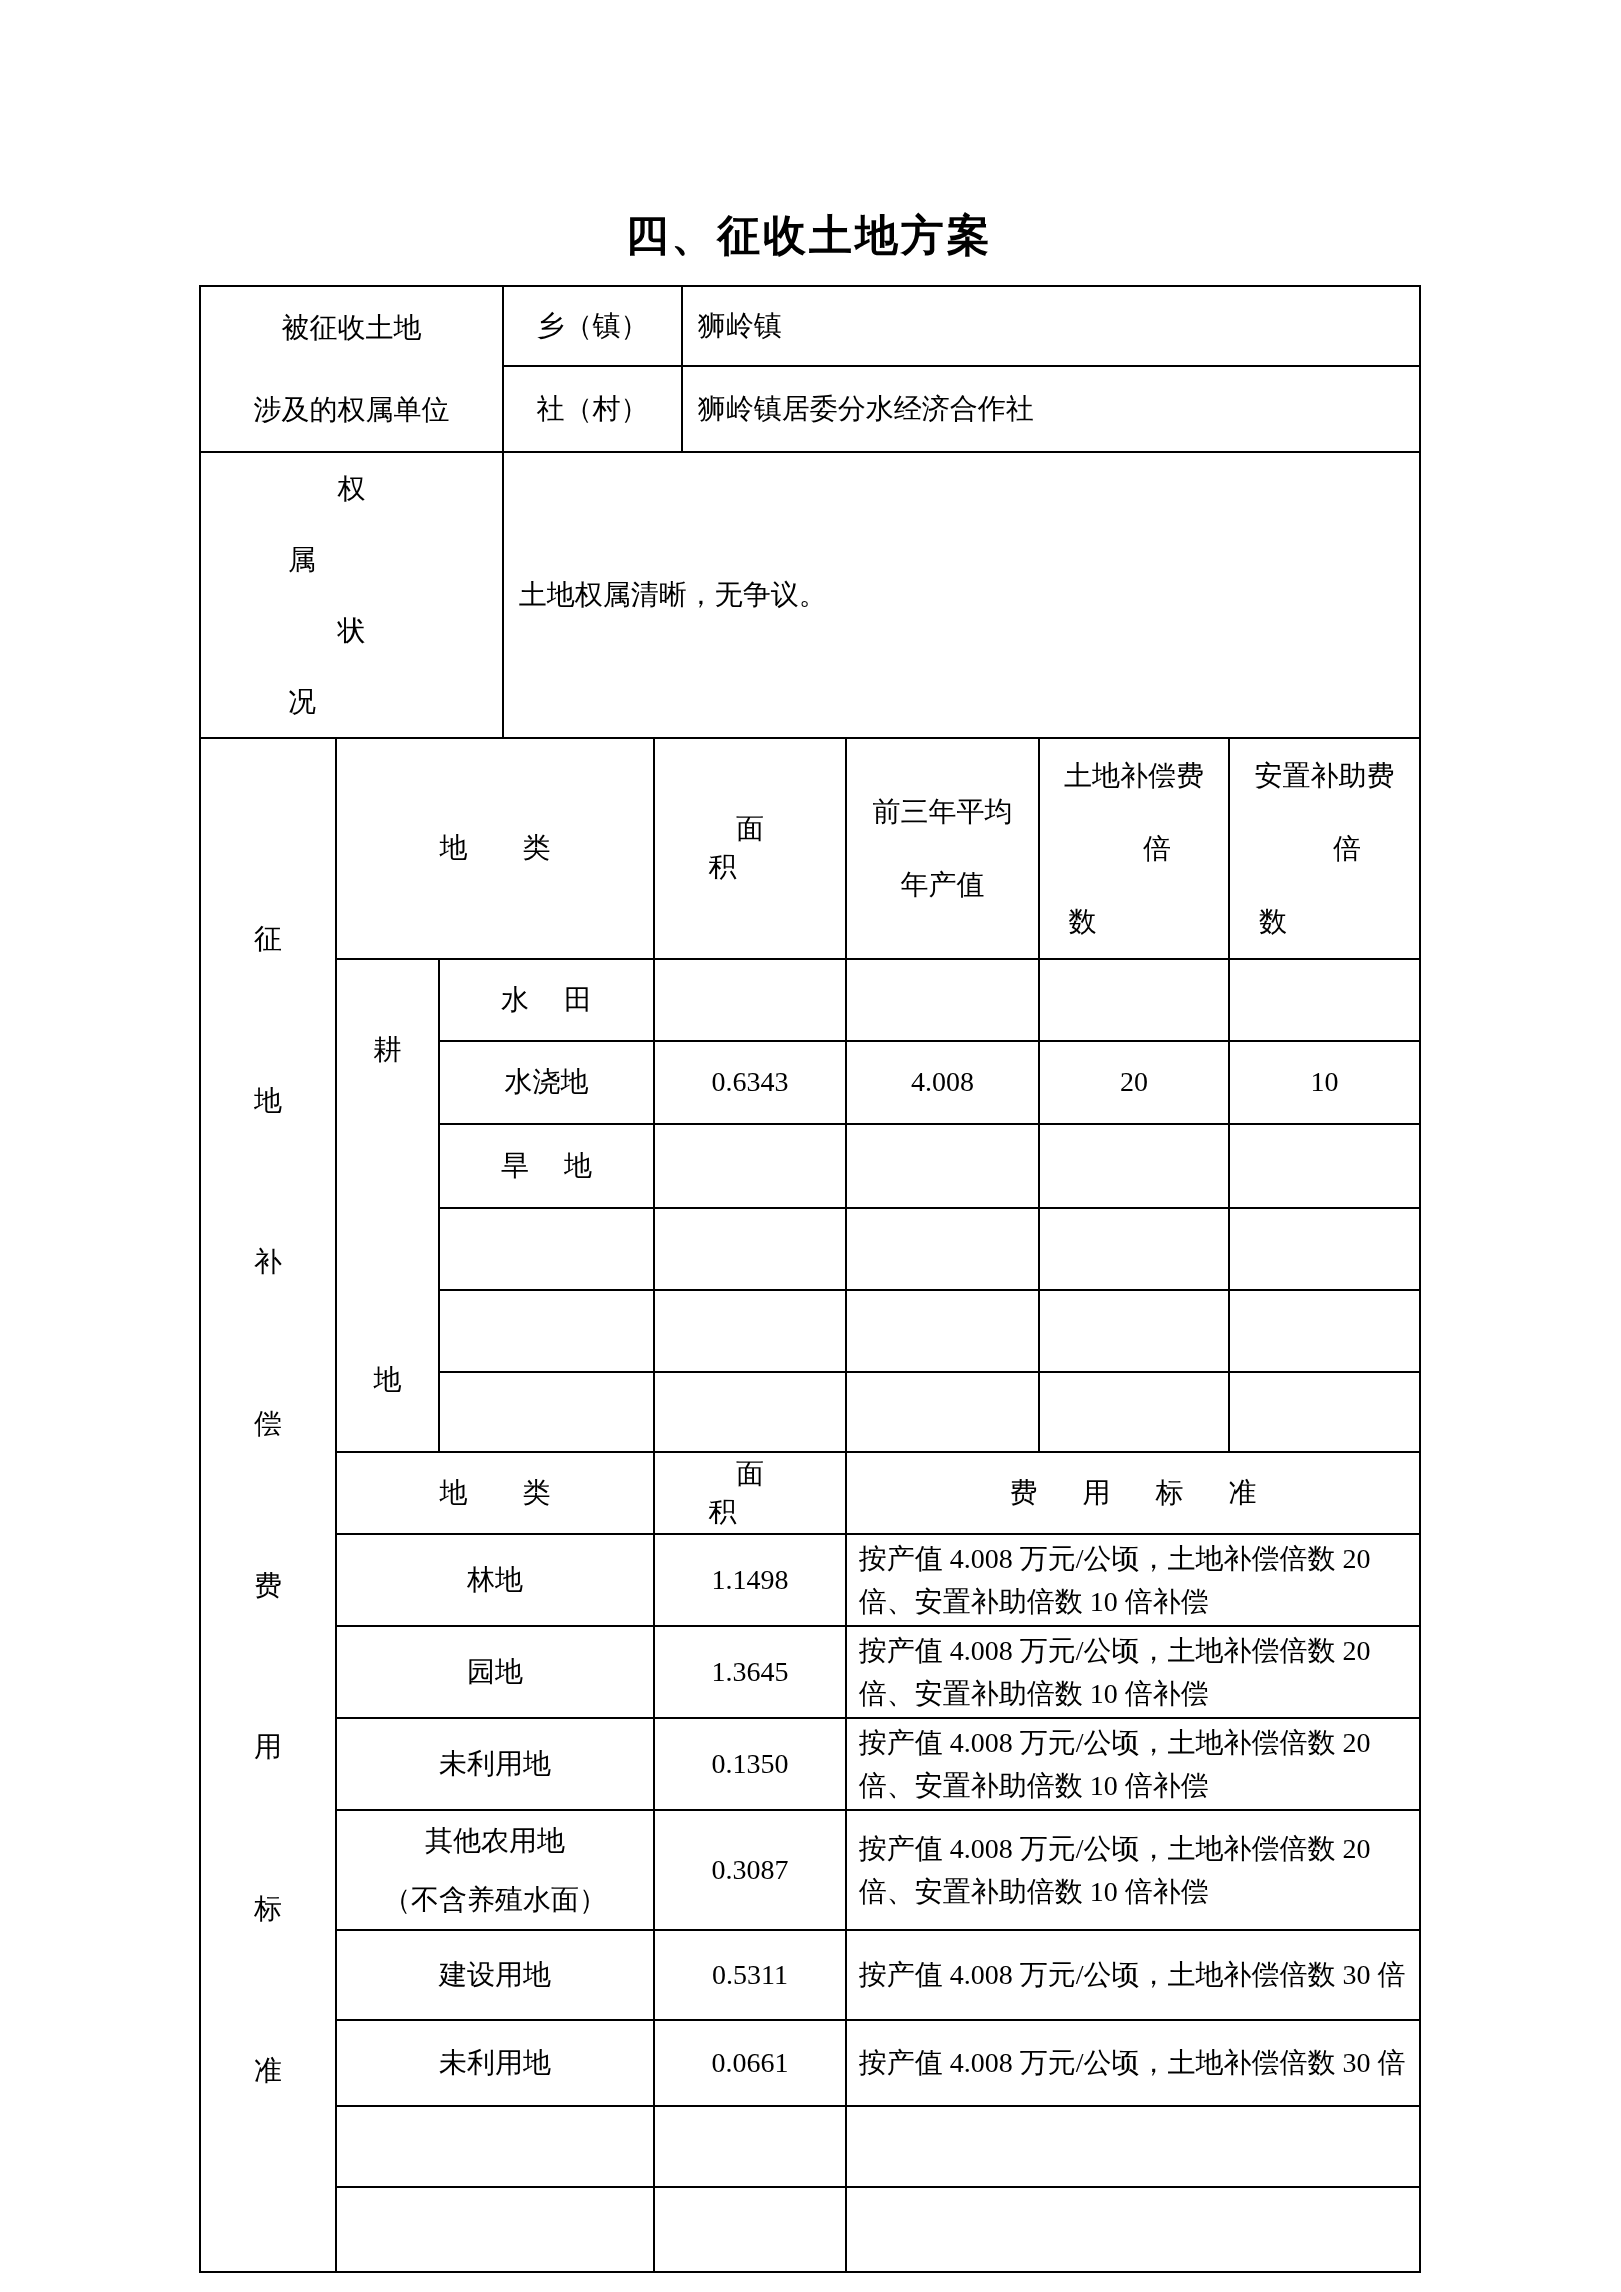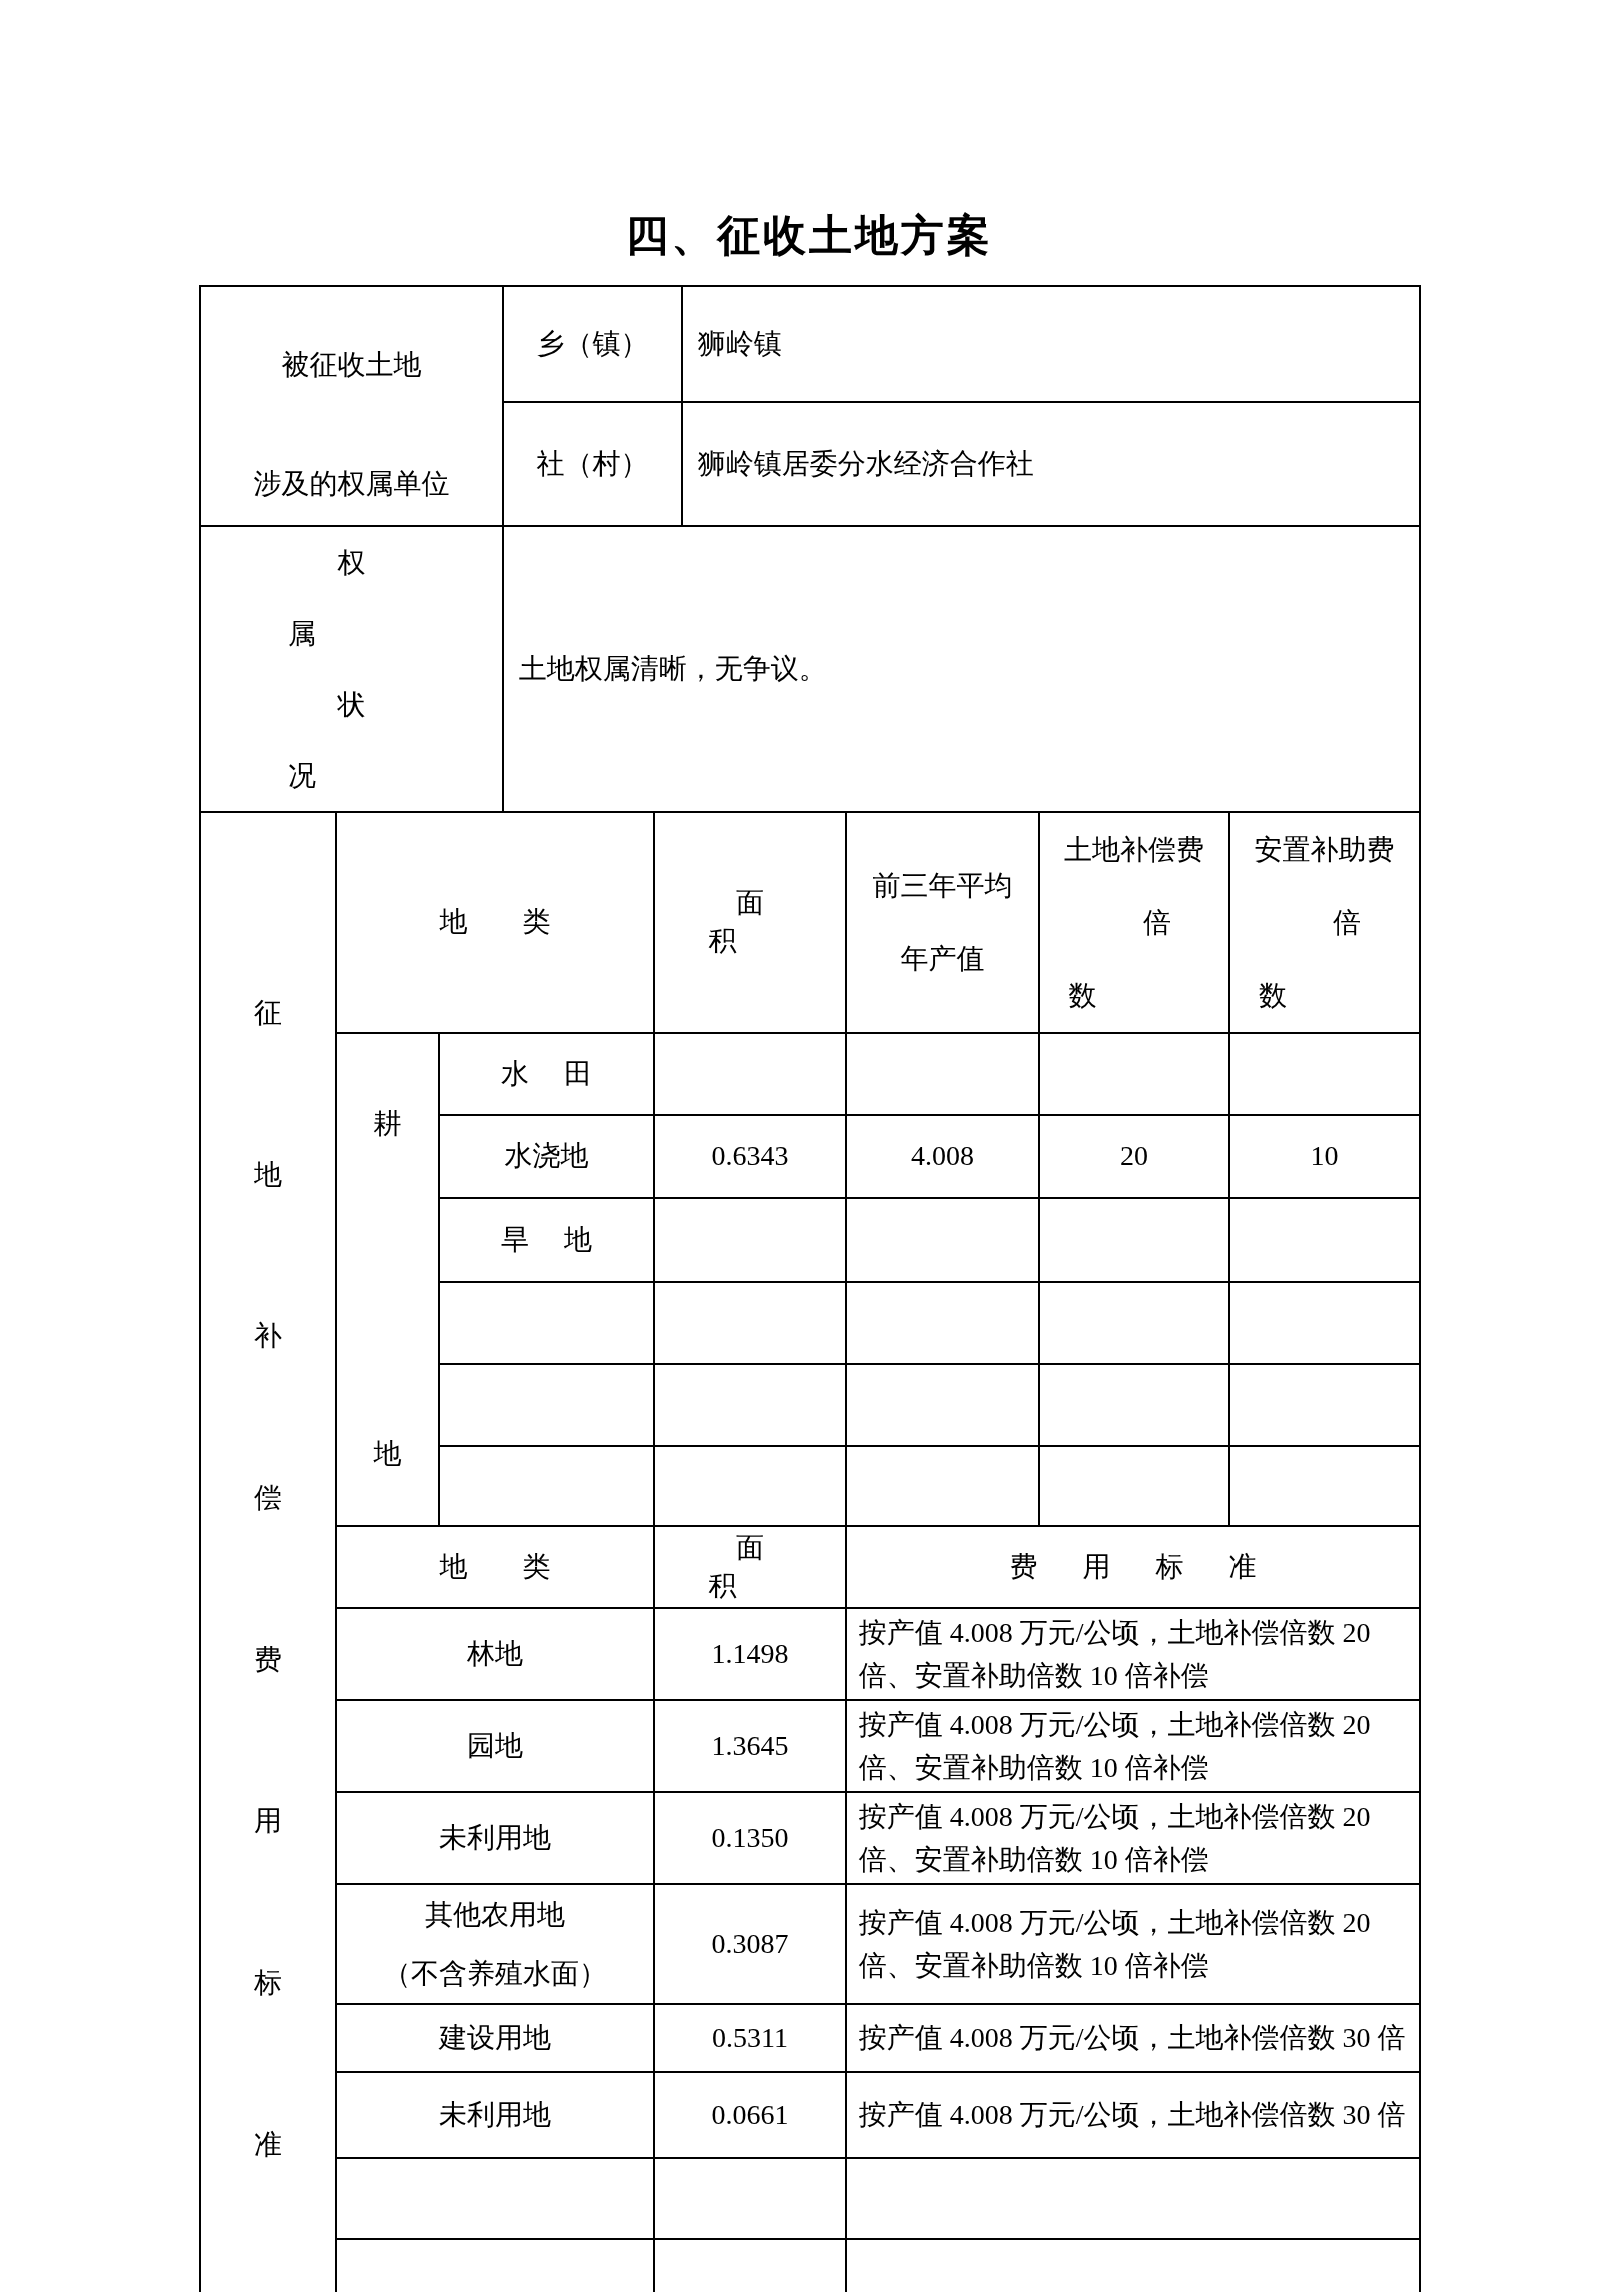--- a/index.html
+++ b/index.html
@@ -33,21 +33,21 @@
     border:2px solid #000;
     font-size:28px;
     text-align:center;
     vertical-align:middle;
     padding:0;
     overflow:hidden;
     word-break:break-all;
   }
   tr.thick td { border-bottom-width:2.9px; }
   .left { text-align:left; padding-left:14.7px; }
-  .two-line85 div { line-height:82px;margin-top:37px; }
+  .two-line85 div { line-height:82px; }
   .two-line72 div { line-height:71px; }
   .two-line74 div { line-height:73px; }
   .two-line60 div { line-height:59px; }
   
   .ls36  { letter-spacing:35px;  text-indent:35px; }
   .ls56  { letter-spacing:55px;  text-indent:55px; }
   .ls46  { letter-spacing:45px;  text-indent:45px; }
   .ls101 { letter-spacing:99px; text-indent:99px; }
   .ls105 { letter-spacing:103px; text-indent:103px; }
   .sidecell { vertical-align:top; }
@@ -211,21 +211,21 @@
         <td colspan="3" class="std">按产值 4.008 万元/公顷，土地补偿倍数 20 倍、安置补助倍数 10 倍补偿</td>
       </tr>
       <tr class="thick" style="height:110px">
         <td colspan="3" class="two-line60">
           <div>其他农用地</div>
           <div>（不含养殖水面）</div>
         </td>
         <td colspan="2">0.3087</td>
         <td colspan="3" class="std">按产值 4.008 万元/公顷，土地补偿倍数 20 倍、安置补助倍数 10 倍补偿</td>
       </tr>
-      <tr class="thick" style="height:68px">
+      <tr class="thick" style="height:90px">
         <td colspan="3">建设用地</td>
         <td colspan="2">0.5311</td>
         <td colspan="3" class="std">按产值 4.008 万元/公顷，土地补偿倍数 30 倍</td>
       </tr>
       <tr class="thick" style="height:86px">
         <td colspan="3">未利用地</td>
         <td colspan="2">0.0661</td>
         <td colspan="3" class="std">按产值 4.008 万元/公顷，土地补偿倍数 30 倍</td>
       </tr>
       <tr class="thick" style="height:81px">

